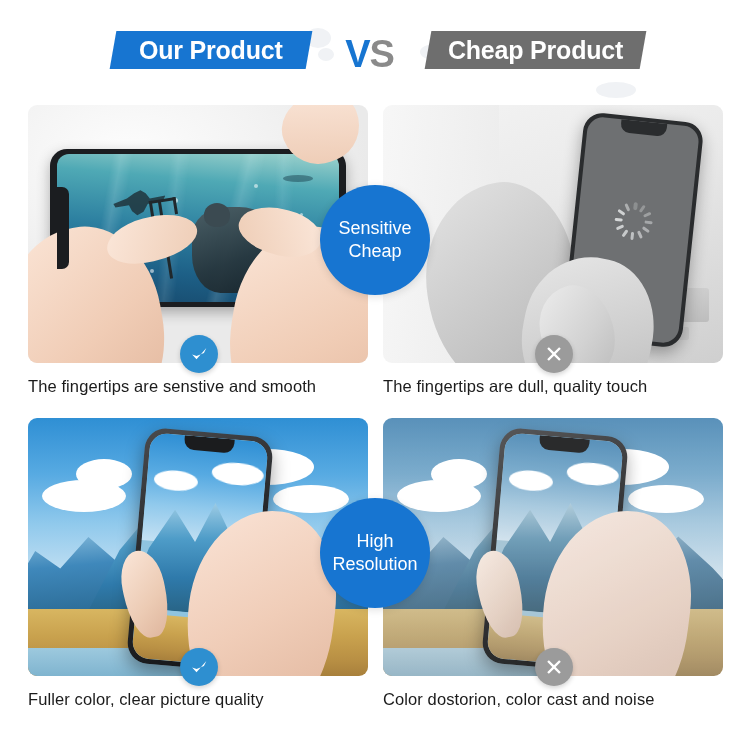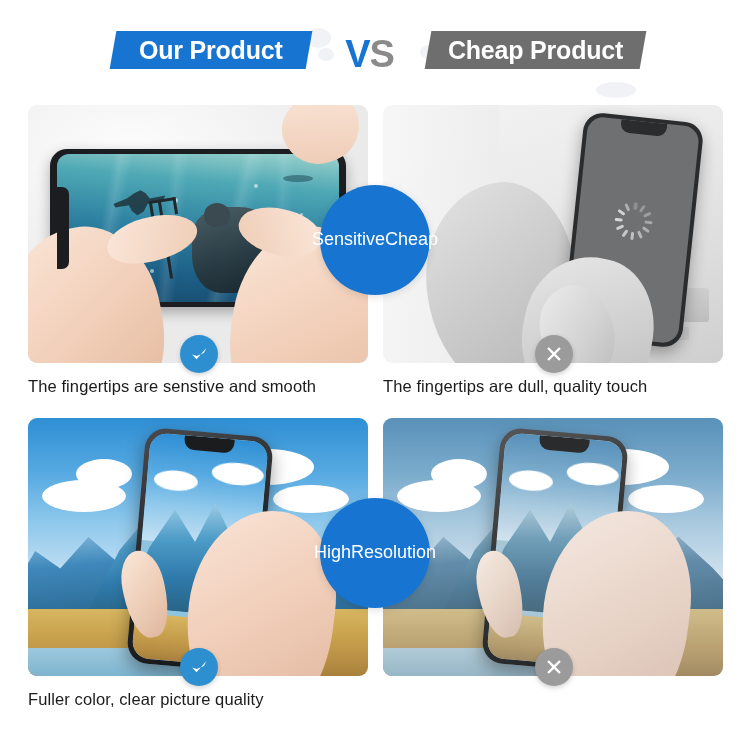--- a/index.html
+++ b/index.html
@@ -268,21 +268,21 @@
     z-index:5;
   }
 
   
   .feature-circle {
     position:absolute;
     width:110px; height:110px;
     border-radius:50%;
     background:#1775d1;
     color:#ffffff;
-    display:flex; flex-direction:row;
+    display:flex; flex-direction:column;
     align-items:center; justify-content:center;
     font-size:18px; font-weight:400;
     line-height:1.28;
     text-align:center;
     z-index:30;
     box-shadow:0 2px 8px rgba(0,0,0,.12);
   }
   #featureTouch { left:320px; top:85px; }
   #featureRes   { left:320px; top:398px; }
 
@@ -470,20 +470,21 @@
             <div class="cloud" style="left:6%;top:16%;width:44px;height:20px;"></div>
             <div class="cloud" style="left:54%;top:10%;width:52px;height:22px;"></div>
             <div class="mtn" style="left:-10%;top:22%;width:120%;height:56%;clip-path:polygon(0% 100%,14% 52%,30% 20%,46% 44%,58% 12%,78% 50%,100% 100%);"></div>
             <div class="field" style="height:20%;"></div>
           </div>
         </div>
       </div>
 
       <div class="hand-skin"></div>
     </div>
+    <div class="caption">Color dostorion, color cast and noise</div>
   </div>
 
   <div class="feature-circle" id="featureTouch">
     <div>Sensitive</div>
     <div>Cheap</div>
   </div>
   <div class="feature-circle" id="featureRes">
     <div>High</div>
     <div>Resolution</div>
   </div>

